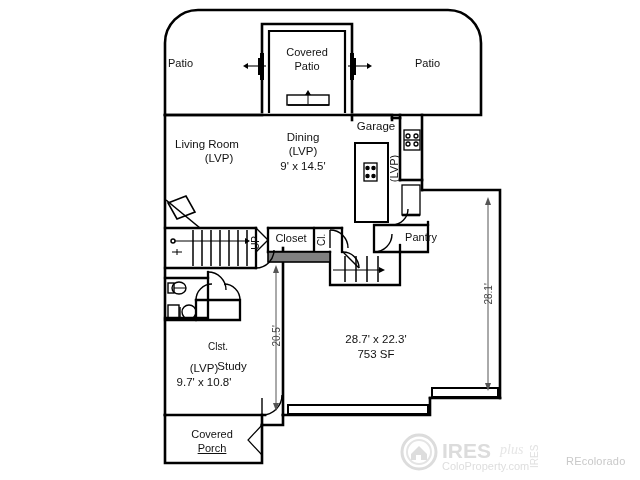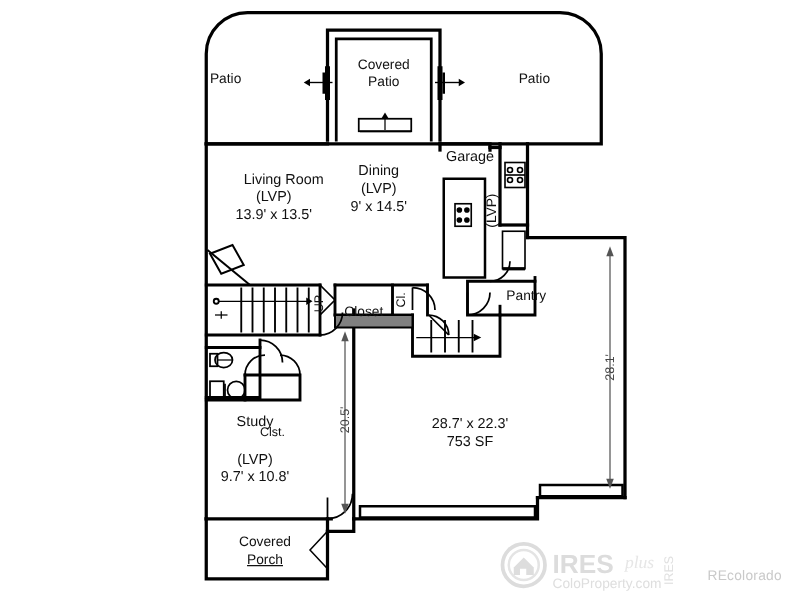--- a/index.html
+++ b/index.html
@@ -214,40 +214,39 @@
       <path d="M485,383 L488,391 L491,383" fill="#555" stroke="none"></path>
     </g>
   </svg>
 
   <div class="lbl lbl-mid" style="left:143px;top:57px;width:75px;">Patio</div>
   <div class="lbl lbl-mid" style="left:390px;top:57px;width:75px;">Patio</div>
 
   <div class="lbl lbl-mid" style="left:267px;top:46px;width:80px;">Covered</div>
   <div class="lbl lbl-mid" style="left:267px;top:60px;width:80px;">Patio</div>
 
-  <div class="lbl lbl-big" style="left:172px;top:138px;width:110px;">Living Room</div>
+  <div class="lbl lbl-big" style="left:152px;top:138px;width:110px;">Living Room</div>
   <div class="lbl lbl-big" style="left:164px;top:152px;width:110px;">(LVP)</div>
-  <div class="lbl lbl-big" style="left:164px;top:166px;width:110px;">13.9' x 13.5'</div>
 
   <div class="lbl lbl-big" style="left:266px;top:131px;width:74px;">Dining</div>
   <div class="lbl lbl-big" style="left:266px;top:145px;width:74px;">(LVP)</div>
   <div class="lbl lbl-big" style="left:266px;top:160px;width:74px;">9' x 14.5'</div>
 
   <div class="lbl lbl-big" style="left:340px;top:120px;width:72px;">Garage</div>
   <div class="lbl lbl-mid vert" style="left:371px;top:162px;width:46px;">(LVP)</div>
 
   <div class="lbl lbl-mid" style="left:375px;top:231px;width:52px;margin-left:20px;">Pantry</div>
 
-  <div class="lbl lbl-mid" style="left:268px;top:232px;width:46px;margin-top:12px;">Closet</div>
+  <div class="lbl lbl-mid" style="left:268px;top:232px;width:46px;">Closet</div>
   <div class="lbl lbl-sm vert" style="left:310px;top:234px;width:24px;">Cl.</div>
   <div class="lbl lbl-sm" style="left:198px;top:305px;width:40px;margin-top:36px;">Clst.</div>
 
   <div class="lbl lbl-sm vert" style="left:245px;top:237px;width:22px;">UP</div>
 
-  <div class="lbl lbl-big" style="left:163px;top:332px;width:82px;">Study</div>
+  <div class="lbl lbl-big" style="left:163px;top:360px;width:82px;padding-left:28px;">Study</div>
   <div class="lbl lbl-big" style="left:163px;top:362px;width:82px;">(LVP)</div>
   <div class="lbl lbl-big" style="left:163px;top:376px;width:82px;">9.7' x 10.8'</div>
 
   <div class="lbl lbl-big" style="left:320px;top:333px;width:112px;">28.7' x 22.3'</div>
   <div class="lbl lbl-big" style="left:330px;top:348px;width:92px;">753 SF</div>
 
   <div class="lbl lbl-mid" style="left:170px;top:428px;width:84px;">Covered</div>
   <div class="lbl lbl-mid" style="left:170px;top:442px;width:84px;text-decoration:underline;">Porch</div>
 
   <div class="lbl lbl-sm vert" style="left:262px;top:330px;width:30px;color:#444;">20.5'</div>

